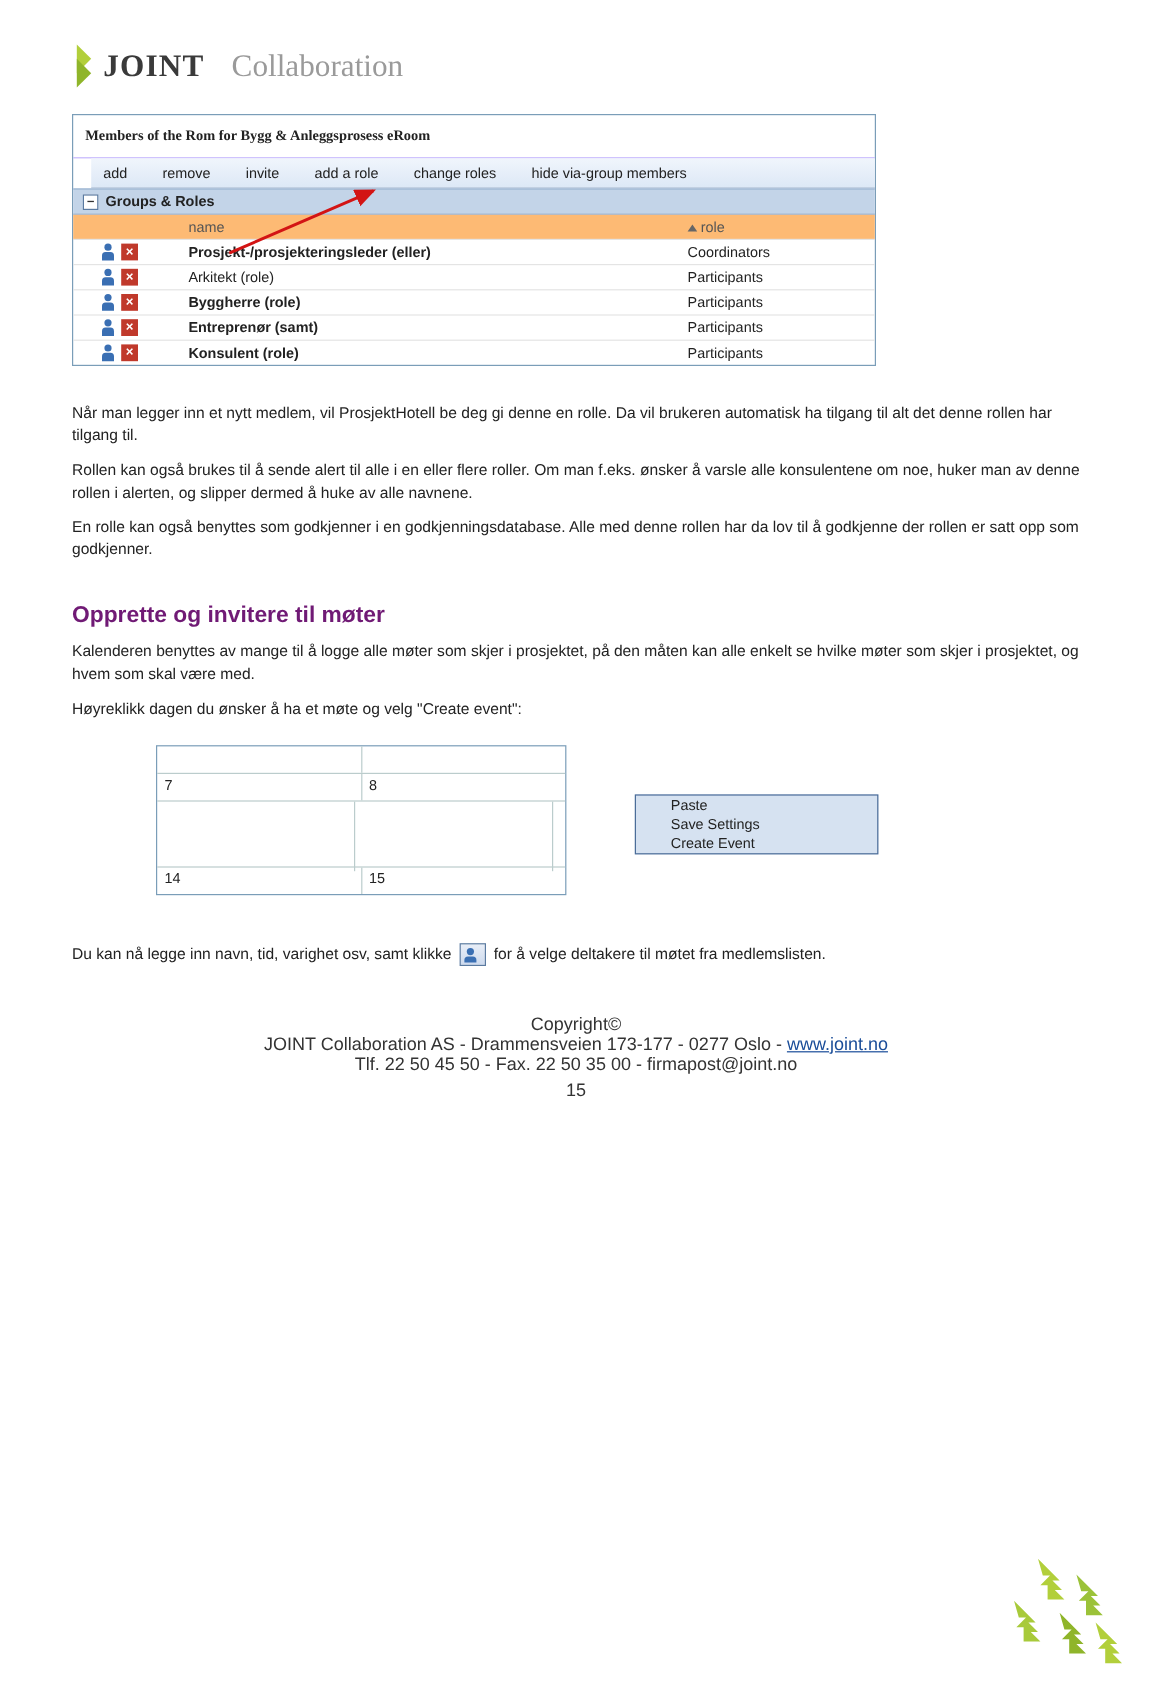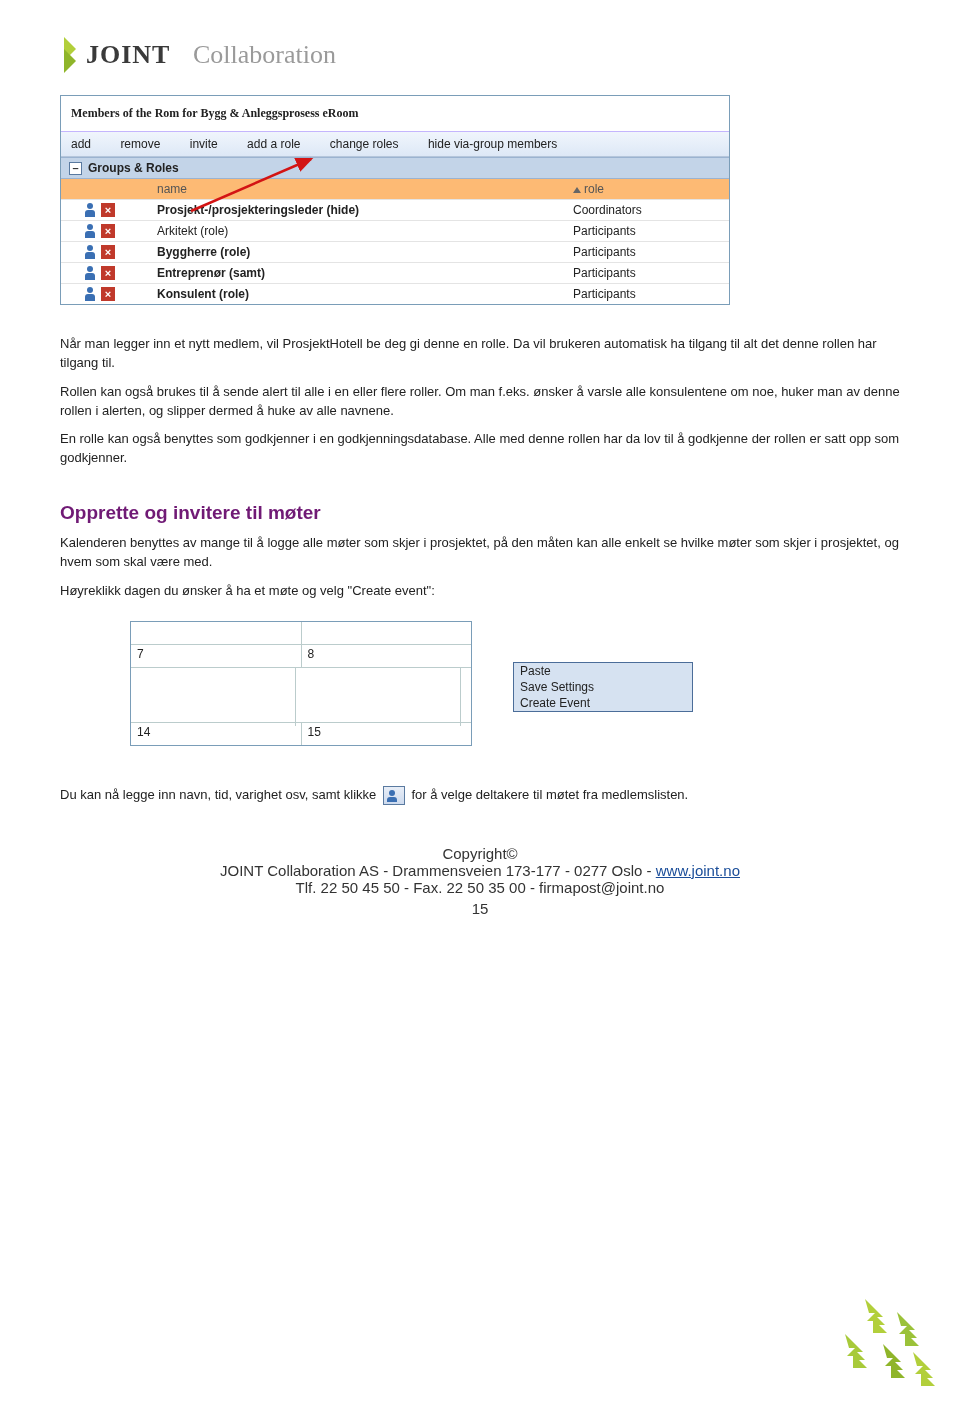--- a/index.html
+++ b/index.html
@@ -33,20 +33,21 @@
     font-weight: bold;
     font-size: 12px;
     padding: 10px 10px 10px 10px;
     border-bottom: 1px solid #c4b5fd;
   }
   .toolbar {
     background: linear-gradient(#f0f5fc, #dde8f6);
     border-bottom: 1px solid #b5c6db;
     padding: 5px 10px;
     font-size: 12px;
+    margin-left: 15px;
   }
   .toolbar span { margin-right: 26px; cursor: default; }
   .section-bar {
     background: #c3d4e8;
     border-top: 1px solid #9bb3d0;
     border-bottom: 1px solid #9bb3d0;
     padding: 3px 8px;
     font-size: 12px;
     font-weight: bold;
     display: flex;
@@ -99,25 +100,26 @@
   .cal-row { display:flex; border-bottom:1px solid #bcc; }
   .cal-cell { flex:1; border-right:1px solid #bcc; padding: 2px 6px; height: 18px;}
   .cal-cell:last-child{border-right:none;}
   .cal-menu {
     position: relative;
     margin-left: 10px;
     margin-top: -2px;
   }
   .cal-menu-box {
     position: absolute;
-    left: 42px; top: -4px;
+    left: 58px; top: -4px;
     border: 1px solid #4b6d99;
     background: #d6e2f1;
     width: 178px;
     z-index: 5;
+    padding-left: 23px;
   }
   .cal-menu-box div { padding: 1px 6px; font-size:12px;}
   
   .inline-icon {
     display:inline-block;
     width:20px;height:17px;
     border:1px solid #5a7aa0;
     background: linear-gradient(#e8eef7,#cddaee);
     vertical-align: middle;
     position: relative;
@@ -189,21 +191,21 @@
       <div class="col-name">name</div>
       <div class="col-role"><span class="tri"></span><span>role</span></div>
     </div>
 
     <div class="data-row">
       <div class="col-icons">
         <span class="ico"><span class="ico-diamond"></span></span>
         <span class="ico-person"></span>
         <span class="ico-x">×</span>
       </div>
-      <div class="col-name" style="font-weight:bold">Prosjekt-/prosjekteringsleder (hide)</div>
+      <div class="col-name" style="font-weight:bold">Prosjekt-/prosjekteringsleder (eller)</div>
       <div class="col-role">Coordinators</div>
     </div>
     <div class="data-row">
       <div class="col-icons">
         <span class="ico"><span class="ico-diamond"></span></span>
         <span class="ico-person"></span>
         <span class="ico-x">×</span>
       </div>
       <div class="col-name" style="font-weight:normal">Arkitekt (role)</div>
       <div class="col-role">Participants</div>

